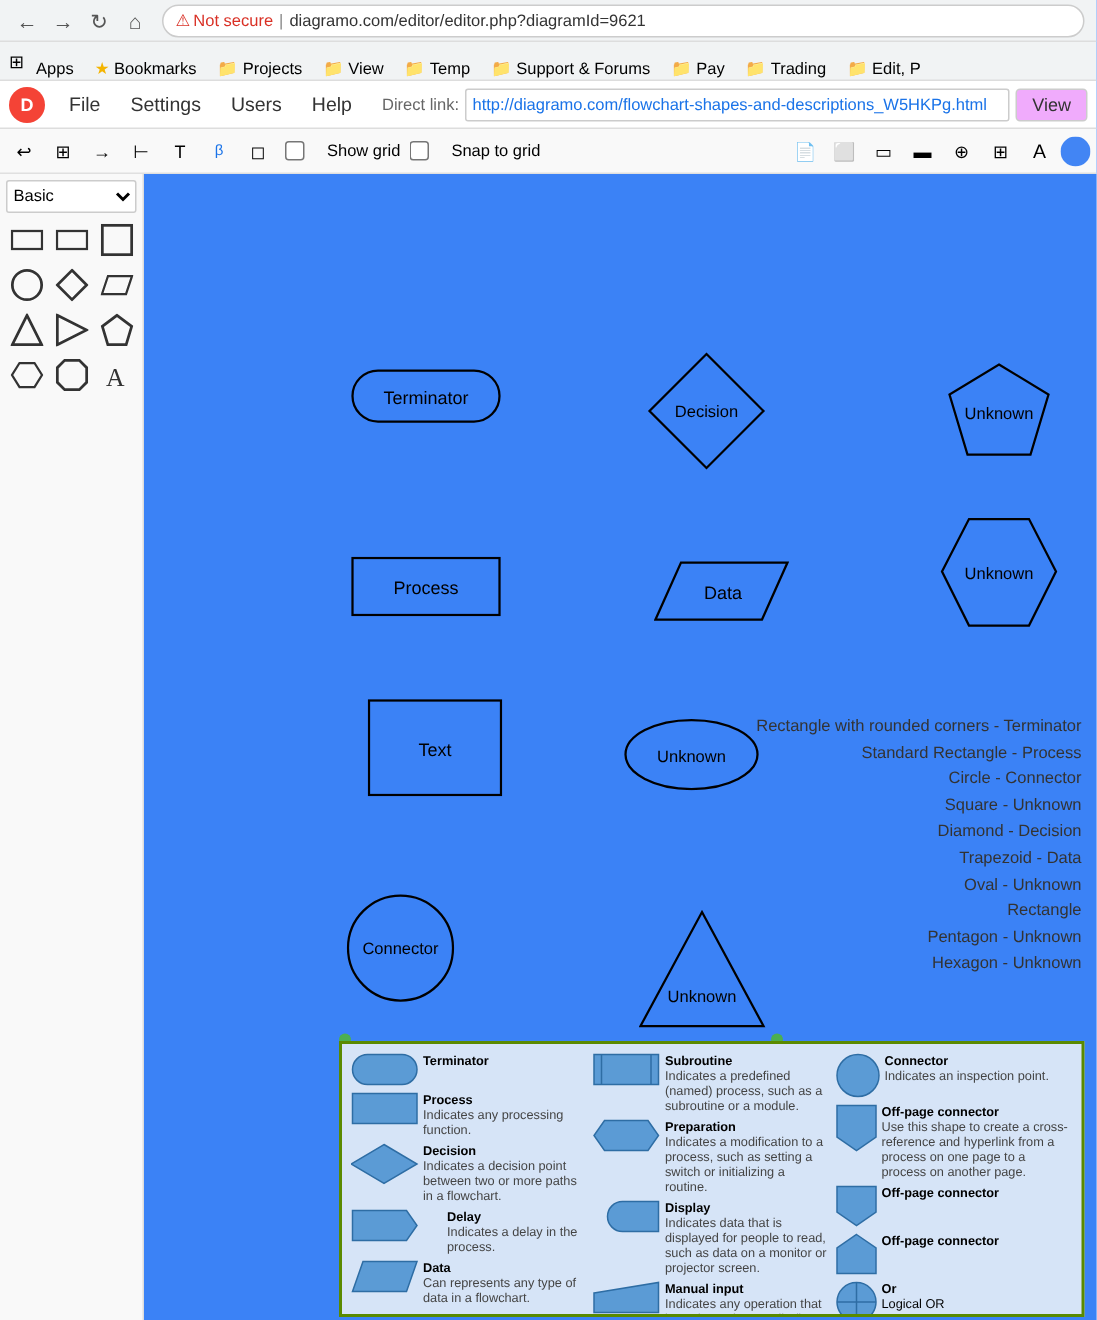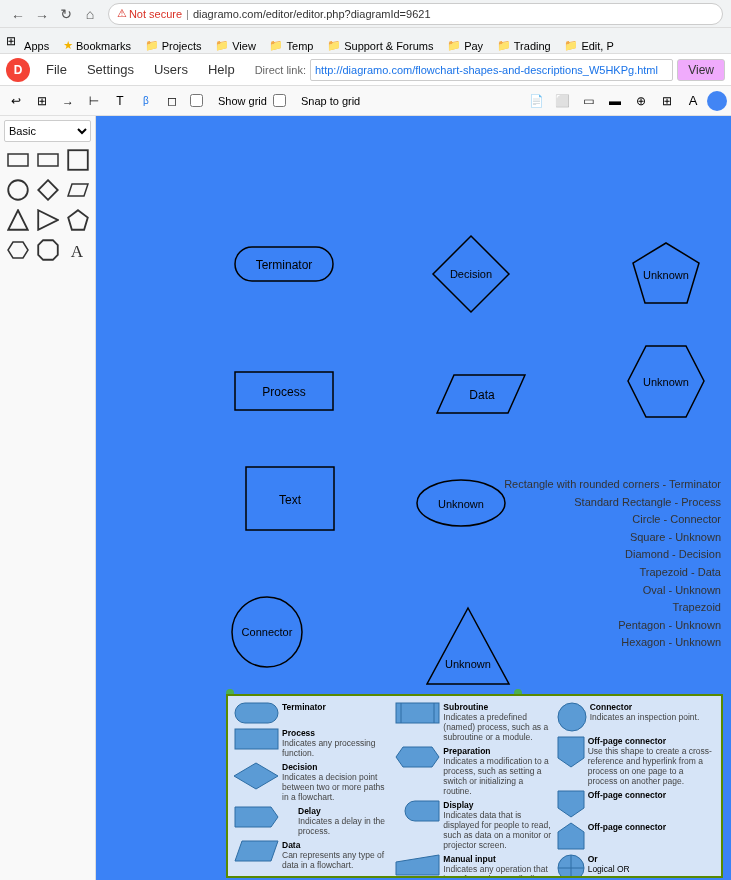--- a/index.html
+++ b/index.html
@@ -401,21 +401,21 @@
     </div>
 
     <div class="legend-text">
       <div>Rectangle with rounded corners - Terminator</div>
       <div>Standard Rectangle - Process</div>
       <div>Circle - Connector</div>
       <div>Square - Unknown</div>
       <div>Diamond - Decision</div>
       <div>Trapezoid - Data</div>
       <div>Oval - Unknown</div>
-      <div>Trapezoid</div>
+      <div>Rectangle</div>
       <div>Pentagon - Unknown</div>
       <div>Hexagon - Unknown</div>
     </div>
 
     <div class="selection-handle" style="left:130px; top:573px;"></div>
     <div class="selection-handle" style="left:418px; top:573px;"></div>
 
     <div class="selection-handle" style="left:130px; top:720px;"></div>
 
     <div style="position:absolute; left:130px; top:578px; right:8px; bottom:2px; background:#d6e4f7; border:2px solid #5a8a00; padding:6px; overflow:hidden;">

